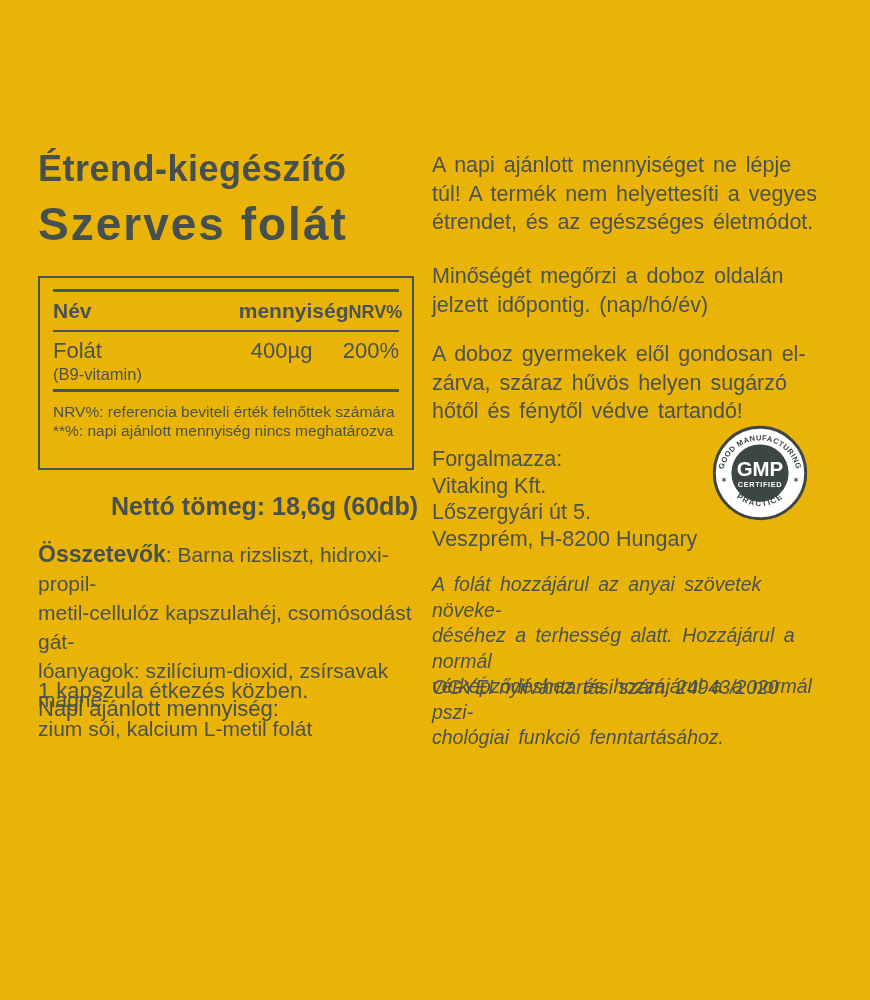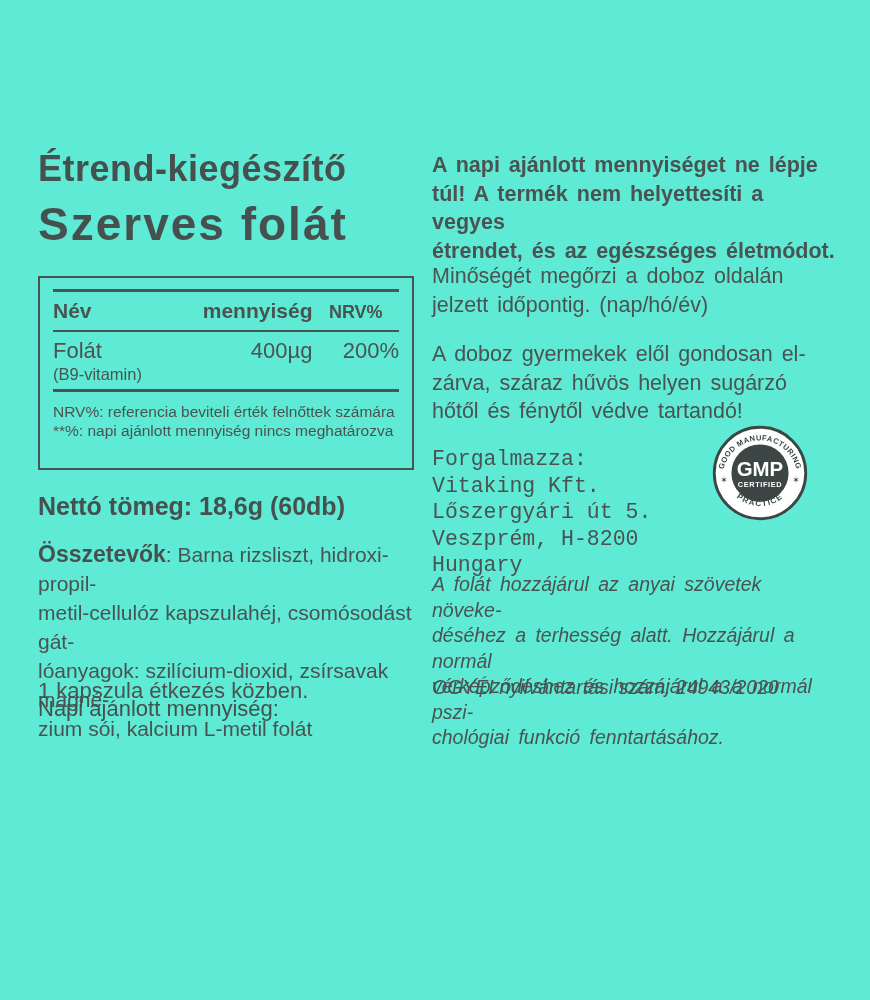--- a/index.html
+++ b/index.html
@@ -1,19 +1,19 @@
 <!DOCTYPE html>
 <html><head>
 <meta charset="utf-8">
 <style>
   html,body{margin:0;padding:0;background:#ffffff;}
   .page{
     position:relative;
     width:870px;height:1000px;
-    background:#5eead4;
+    background:#eab308;
     font-family:"Liberation Sans","DejaVu Sans",sans-serif;
     color:#4a5352;
     overflow:hidden;
   }
   .abs{position:absolute;}
   .lines{white-space:pre-line;}
 
   
   .subtitle{
     left:38px;top:148px;width:380px;
@@ -27,58 +27,58 @@
   .facts{
     left:38px;top:276px;width:346px;height:178px;
     border:2px solid #4a5453;
     padding:6px 13px 6px 13px;
   }
   .facts-title{font-size:23px;font-weight:bold;line-height:30px;color:#45504f;}
   .rule-thick{height:3px;background:#4a5453;margin-top:5px;}
   .rule-thin{height:2px;background:#4a5453;margin-top:7px;}
   .facts-header{display:flex;margin-top:7px;align-items:baseline;}
   .facts-header .c1{flex:0 0 42%;font-size:21px;font-weight:bold;}
-  .facts-header .c2{flex:0 0 33%;font-size:21px;font-weight:bold;text-align:right;}
+  .facts-header .c2{flex:0 0 33%;font-size:21px;font-weight:bold;text-align:right;margin-left:36px;}
   .facts-header .c3{flex:1;font-size:18px;font-weight:bold;text-align:center;}
   .facts-row{display:flex;margin-top:6px;align-items:flex-start;}
   .facts-row .c1{flex:0 0 42%;font-size:22px;}
   .facts-row .c2{flex:0 0 33%;font-size:22px;text-align:right;}
   .facts-row .c3{flex:1;font-size:22px;text-align:right;}
   .facts-sub{font-size:16.5px;margin-top:1px;}
   .footnotes{margin-top:10px;font-size:15.5px;line-height:19px;}
 
   .net-weight{
     left:38px;top:492px;width:380px;
-    font-size:25px;font-weight:bold;color:#45504f;
+    font-size:25px;font-weight:bold;color:#45504f;text-align:right;
   }
   .ingredients{
     left:38px;top:540px;width:380px;
     font-size:21px;line-height:29px;
   }
   .ingredients b{font-size:23px;color:#45504f;}
   .daily-label{
     left:38px;top:650px;width:380px;
     font-size:22px;font-weight:normal;color:#45504f;margin-top:46px;
   }
   .daily-text{
     left:38px;top:678px;width:380px;
     font-size:22px;
   }
 
   
   .para{
     left:432px;width:408px;
     font-size:21.5px;line-height:28.5px;word-spacing:3px;
   }
-  .p-warning{top:151px;font-weight:bold;}
+  .p-warning{top:151px;}
   .p-quality{top:262px;}
   .p-storage{top:340px;}
   .distributor{
     left:432px;top:446px;width:270px;
-    font-size:21.5px;line-height:26.5px;font-family:Liberation Mono, monospace;
+    font-size:21.5px;line-height:26.5px;
   }
   .claims{
     left:432px;top:572px;width:408px;
     font-size:19.5px;line-height:25.5px;
     font-style:italic;word-spacing:4px;
   }
   .registration{
     left:432px;top:676px;width:408px;
     font-size:19.5px;font-style:italic;
   }

